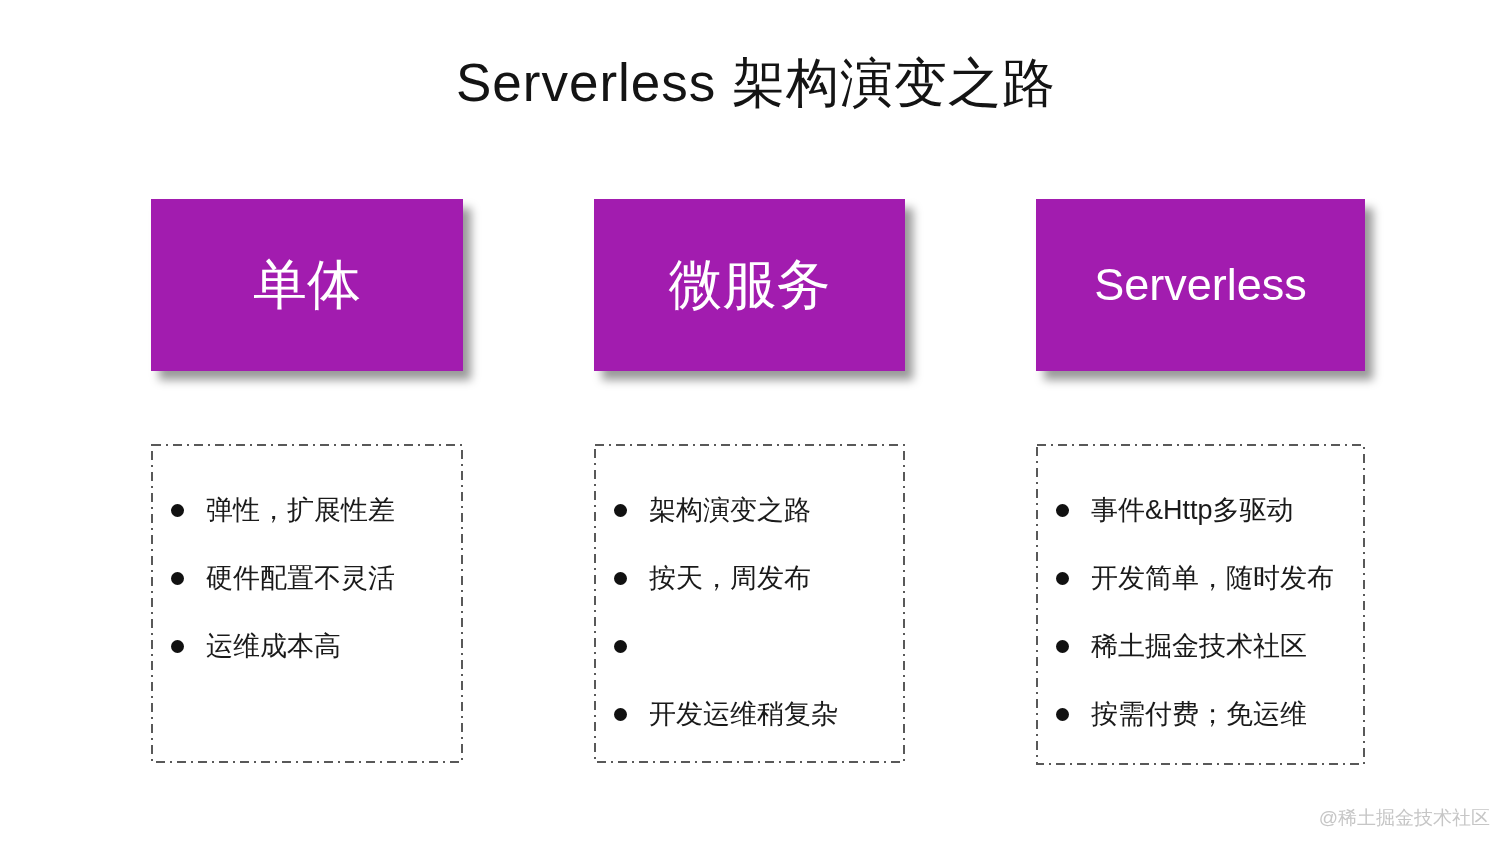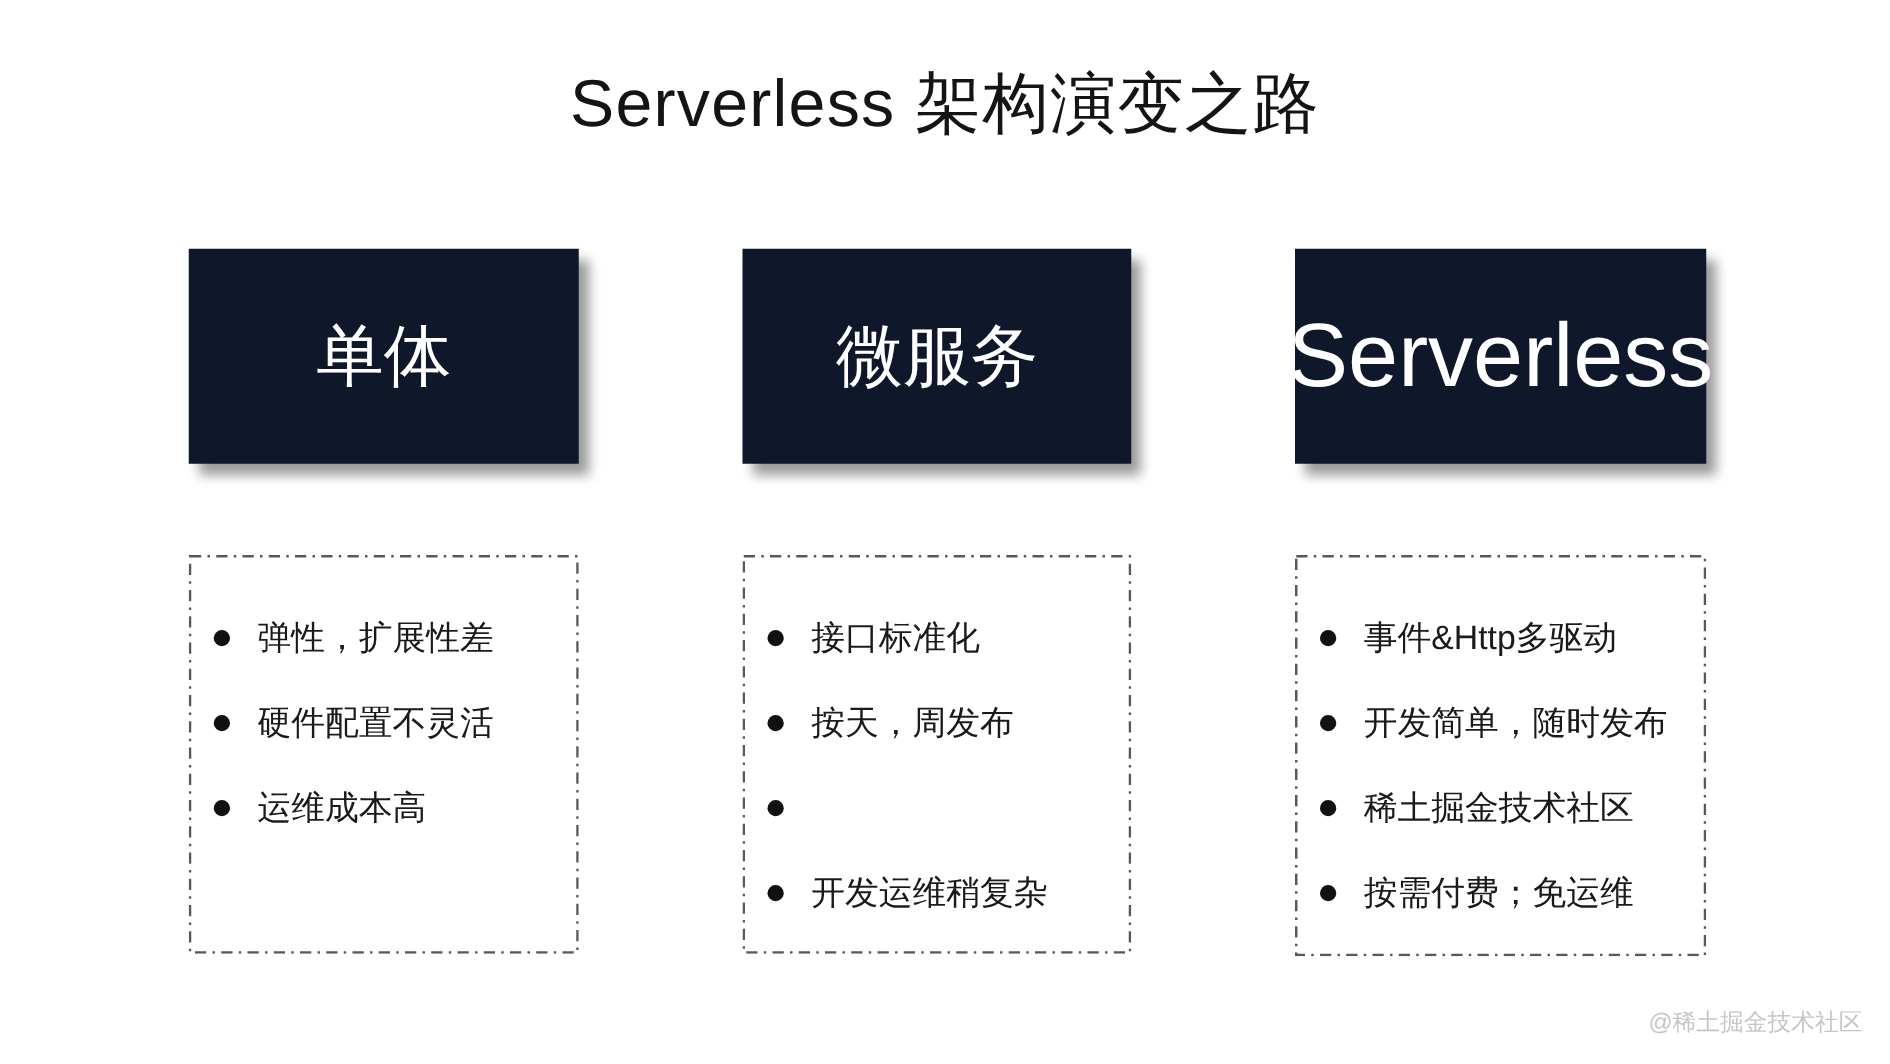--- a/index.html
+++ b/index.html
@@ -20,31 +20,31 @@
     letter-spacing: 1px;
     white-space: nowrap;
   }
   .column { position: absolute; top: 199px; height: 566px; }
   .col-0 { left: 151px; width: 312px; }
   .col-1 { left: 594px; width: 311px; }
   .col-2 { left: 1036px; width: 329px; }
 
   .stage-box {
     position: absolute; top: 0; left: 0; right: 0; height: 172px;
-    background: #0f172a;
+    background: #a21caf;
     box-shadow: 8px 9px 9px rgba(0,0,0,0.40);
     display: flex; align-items: center; justify-content: center;
   }
   .stage-label {
     color: #ffffff;
     font-size: 54px;
     font-weight: 400;
     white-space: nowrap;
   }
-  .col-2 .stage-label { font-size: 72px; }
+  .col-2 .stage-label { font-size: 45px; }
 
   .feature-box {
     position: absolute; top: 245px; left: 0; right: 0; height: 319px;
     box-sizing: border-box;
     padding-top: 32px;
   }
   .dash-border {
     position: absolute; top: 0; left: 0;
     pointer-events: none;
   }
@@ -106,21 +106,21 @@
 <div class="column col-1">
   <div class="stage-box">
     <span class="stage-label">微服务</span>
   </div>
   <div class="feature-box">
     <svg class="dash-border" width="311" height="319">
       <rect x="1" y="1" width="309" height="317" fill="none" stroke="#595959" stroke-width="2" stroke-dasharray="9 5 2 5"></rect>
     </svg>
     <div class="feature-item">
       <span class="bullet"></span>
-      <span class="item-label">接口标准化</span>
+      <span class="item-label">架构演变之路</span>
     </div>
     <div class="feature-item">
       <span class="bullet"></span>
       <span class="item-label">按天，周发布</span>
     </div>
     <div class="feature-item">
       <span class="bullet"></span>
     </div>
     <div class="feature-item">
       <span class="bullet"></span>

